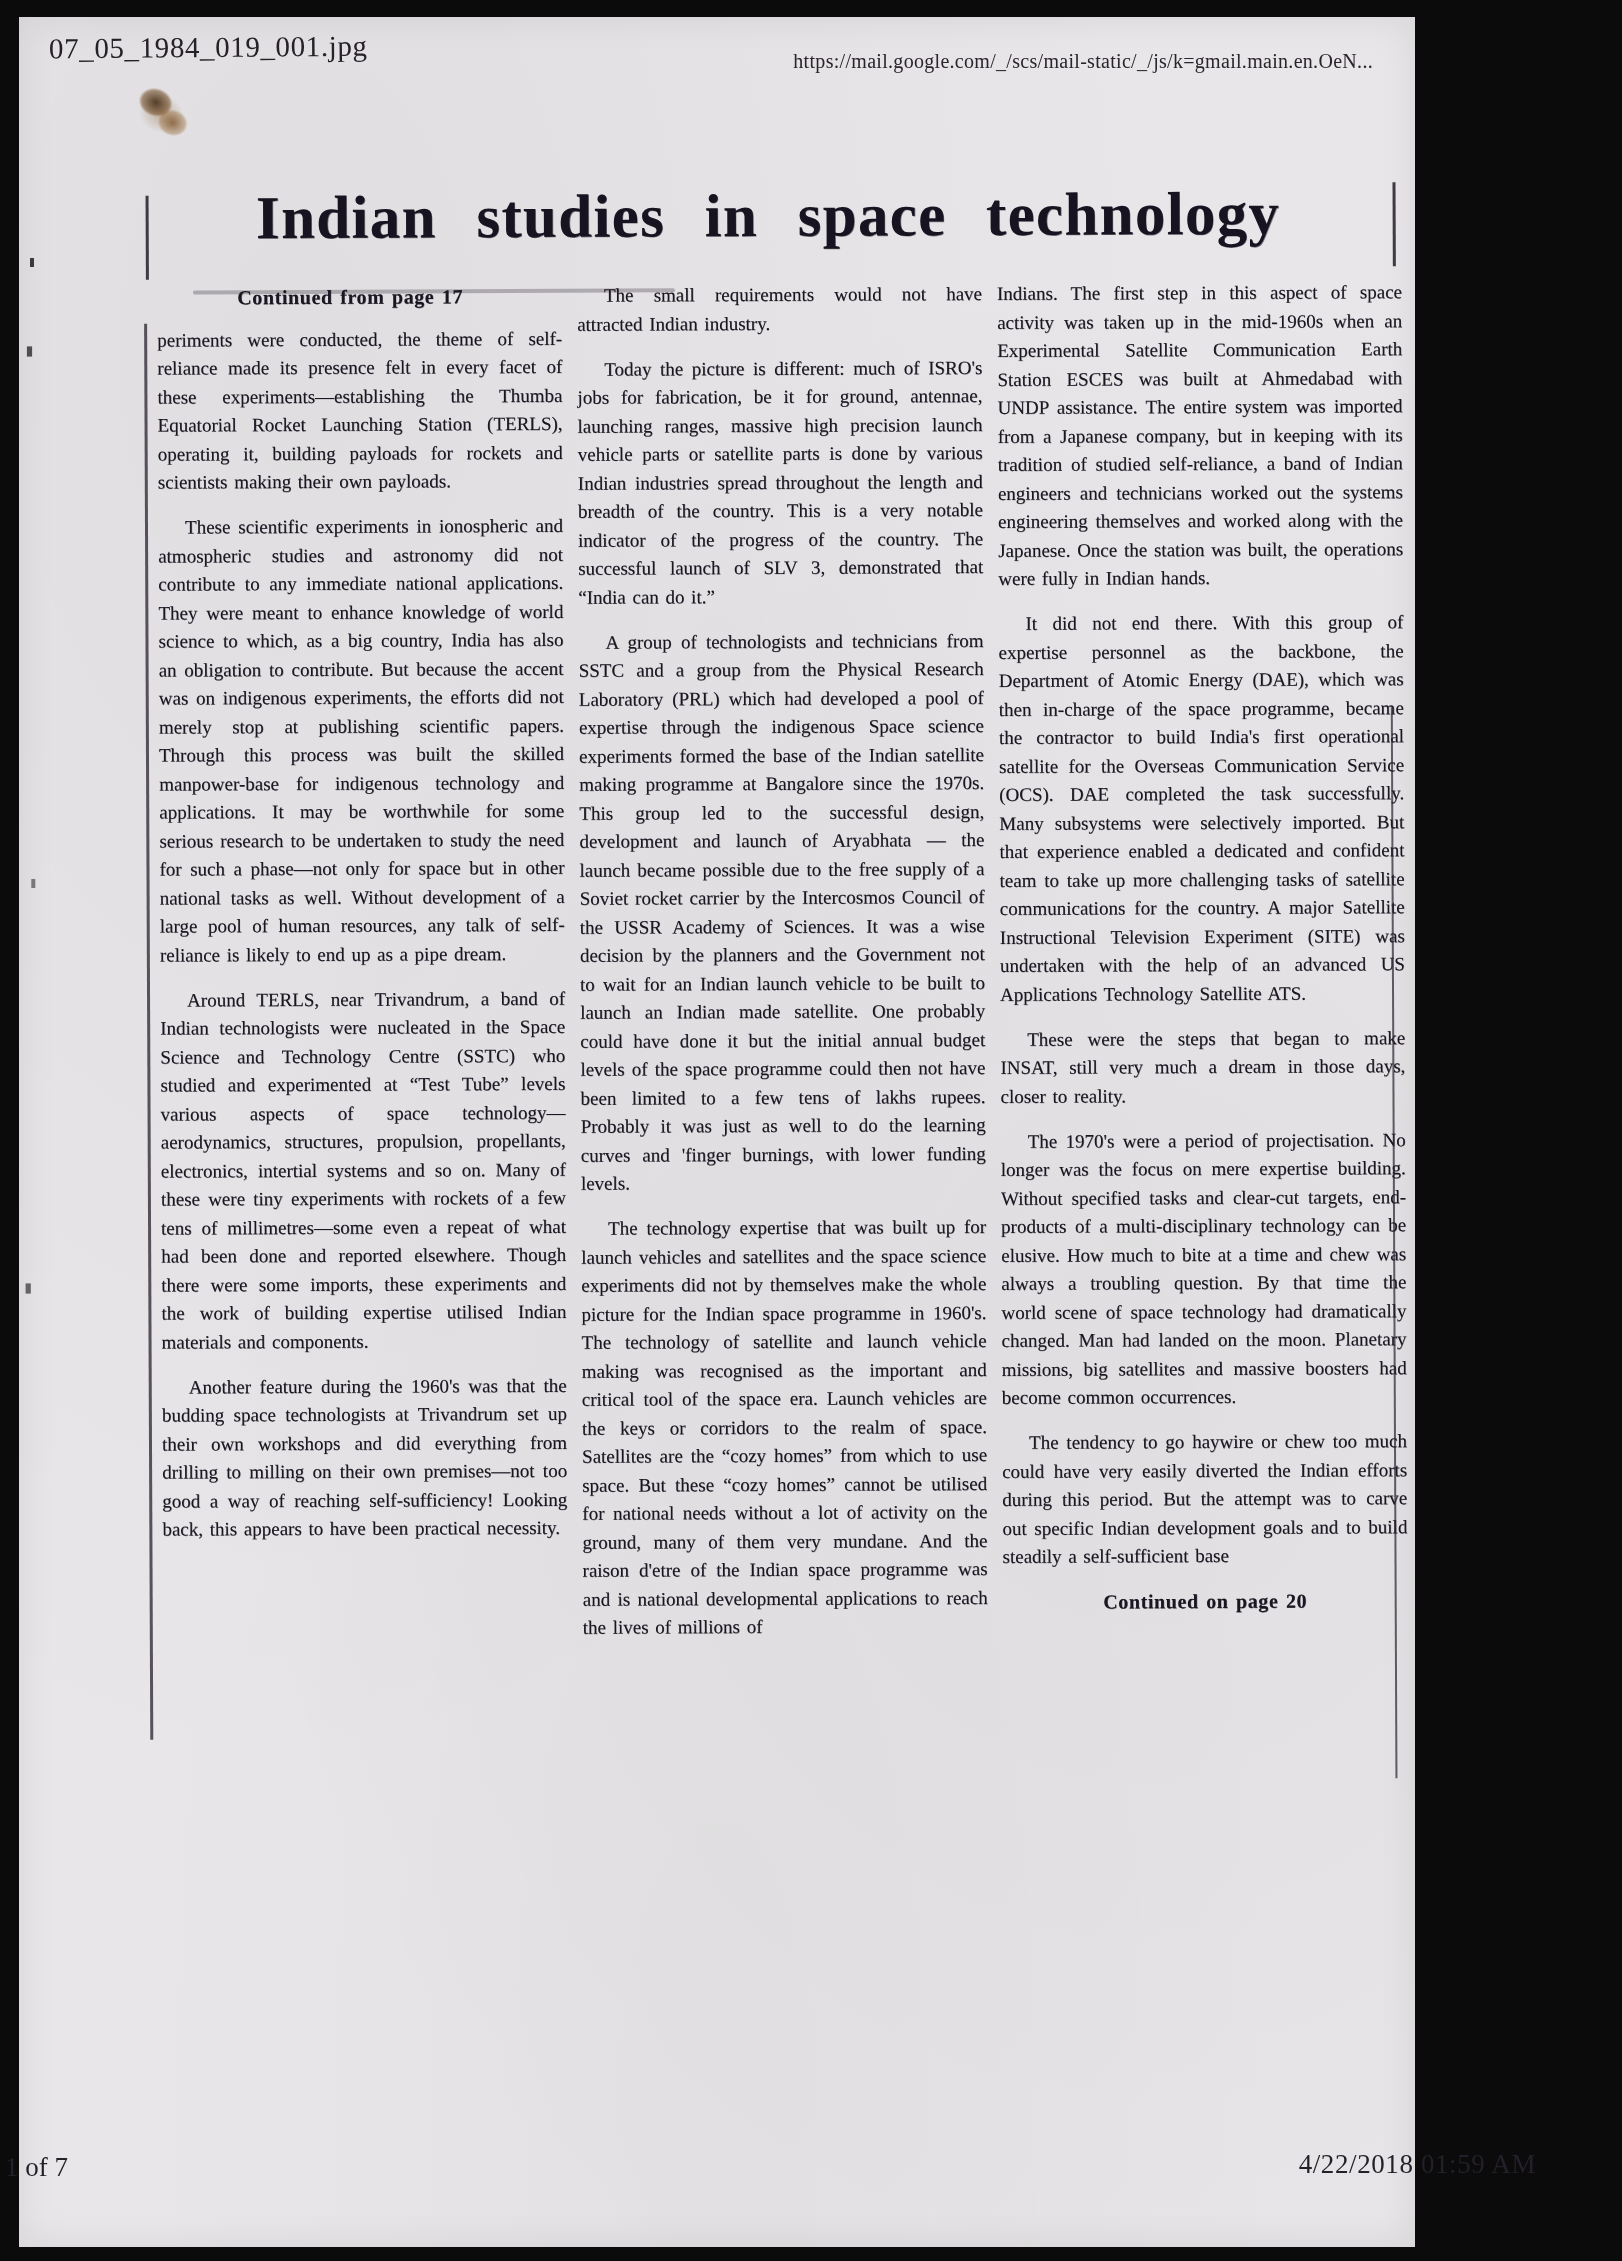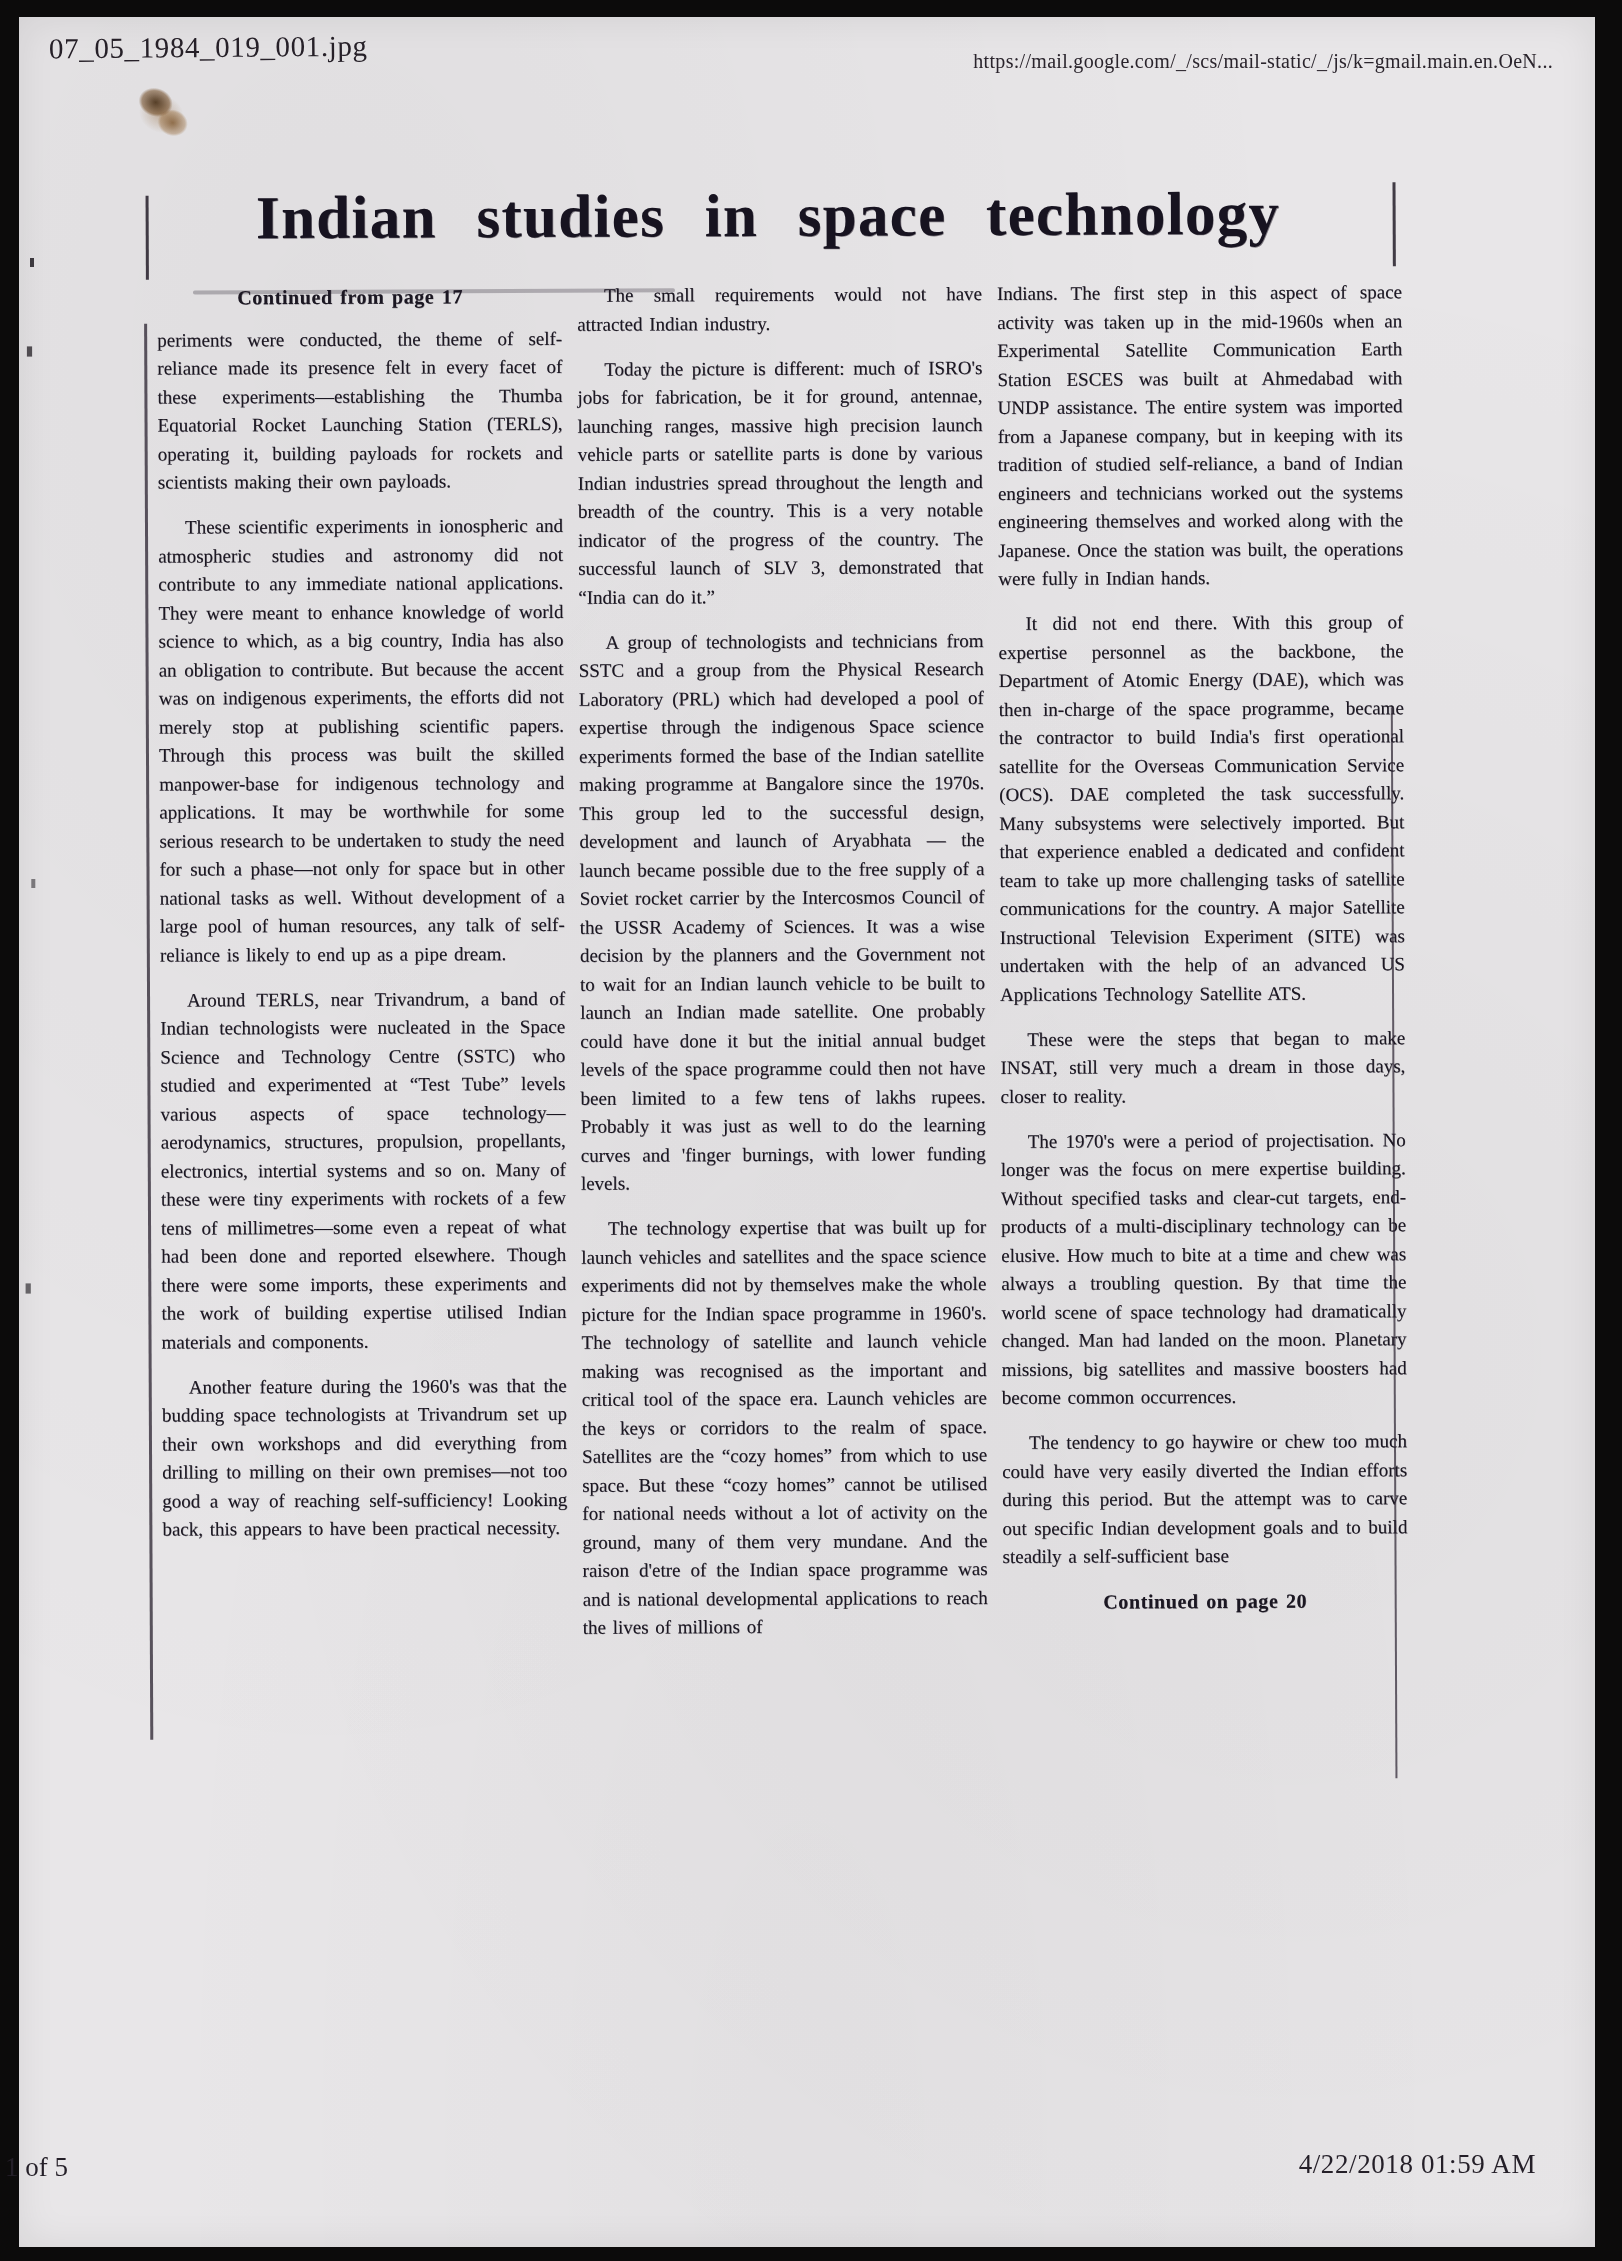--- a/index.html
+++ b/index.html
@@ -2,21 +2,21 @@
 <html style="font-size:10px"><head>
 <meta charset="utf-8">
 <style>
   html,body{margin:0;padding:0;}
   body{
     width:1623px;height:2261px;overflow:hidden;position:relative;
     background:#0c0b0b;
     font-family:"Liberation Serif", serif;
   }
   .paper{
-    position:absolute;left:19px;top:16.5px;width:1576px;height:2230px;
+    position:absolute;left:19px;top:16.5px;width:1396px;height:2230px;
     background:#e8e6e8;
     background-image:
       radial-gradient(ellipse at 20% 15%, rgba(0,0,0,0.035), transparent 55%),
       radial-gradient(ellipse at 80% 60%, rgba(0,0,0,0.03), transparent 60%),
       radial-gradient(ellipse at 50% 95%, rgba(0,0,0,0.025), transparent 60%);
     box-shadow:inset 0 0 38px rgba(0,0,0,0.08);
   }
   .file-label{
     position:absolute;left:30px;top:14px;
     font-size:29px;color:#262028;letter-spacing:0.6px;
@@ -119,15 +119,15 @@
         <p class="para indent">It did not end there. With this group of expertise personnel as the backbone, the Department of Atomic Energy (DAE), which was then in-charge of the space programme, became the contractor to build India's first operational satellite for the Overseas Communication Service (OCS). DAE completed the task successfully. Many subsystems were selectively imported. But that experience enabled a dedicated and confident team to take up more challenging tasks of satellite communications for the country. A major Satellite Instructional Television Experiment (SITE) was undertaken with the help of an advanced US Applications Technology Satellite ATS.</p>
         <p class="para indent">These were the steps that began to make INSAT, still very much a dream in those days, closer to reality.</p>
         <p class="para indent">The 1970's were a period of projectisation. No longer was the focus on mere expertise building. Without specified tasks and clear-cut targets, end-products of a multi-disciplinary technology can be elusive. How much to bite at a time and chew was always a troubling question. By that time the world scene of space technology had dramatically changed. Man had landed on the moon. Planetary missions, big satellites and massive boosters had become common occurrences.</p>
         <p class="para indent">The tendency to go haywire or chew too much could have very easily diverted the Indian efforts during this period. But the attempt was to carve out specific Indian development goals and to build steadily a self-sufficient base</p>
         <div class="continued">Continued on page 20</div>
       </div>
     </div>
   </div>
 </div>
 
-<div class="footer-left">1 of 5</div>
+<div class="footer-left">1 of 7</div>
 <div class="footer-right">4/22/2018 01:59 AM</div>
 
 
 </body></html>

